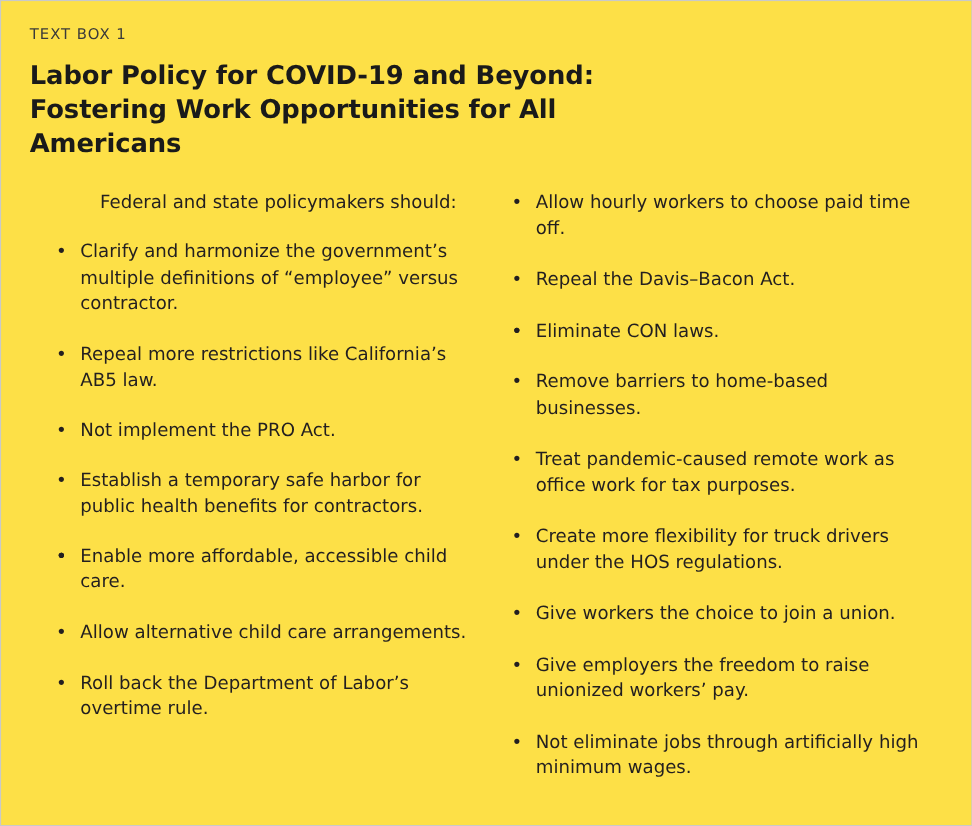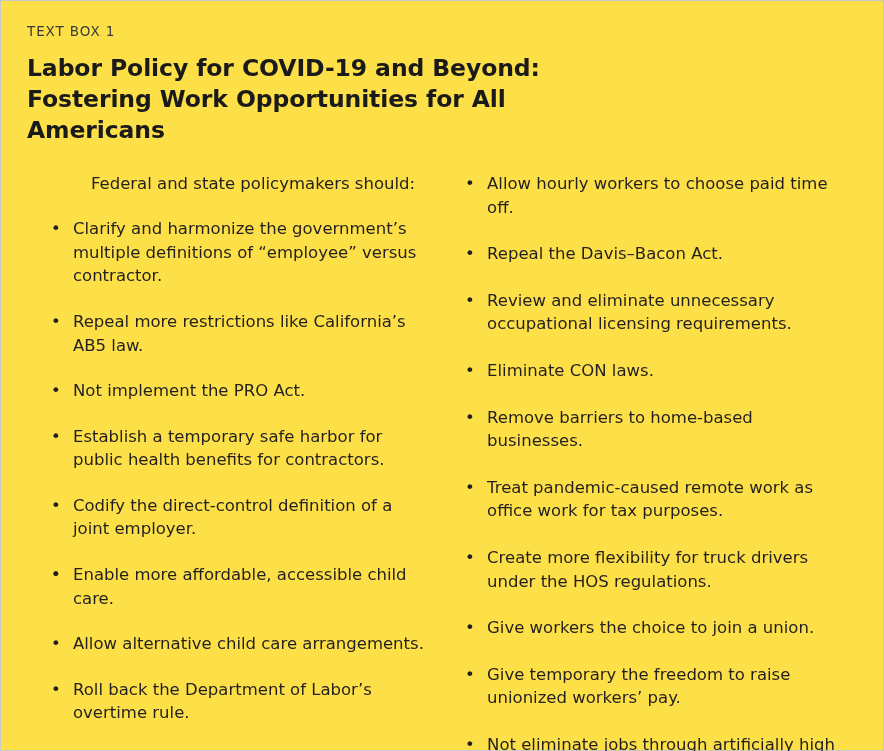--- a/index.html
+++ b/index.html
@@ -104,37 +104,37 @@
 
   <div class="columns">
 
     <div class="col col-left">
       <p class="intro">Federal and state policymakers should:</p>
       <ul class="items">
         <li><span class="bullet">•</span><span>Clarify and harmonize the government’s multiple definitions of “employee” versus contractor.</span></li>
         <li><span class="bullet">•</span><span>Repeal more restrictions like California’s AB5 law.</span></li>
         <li><span class="bullet">•</span><span>Not implement the PRO Act.</span></li>
         <li><span class="bullet">•</span><span>Establish a temporary safe harbor for public health benefits for contractors.</span></li>
-        <li><span class="bullet">•</span><span>Codify the direct-control definition of a joint employer.</span></li>
+        <li><span class="bullet">•</span></li>
         <li><span class="bullet">•</span></li>
         <li><span class="bullet">•</span><span>Enable more affordable, accessible child care.</span></li>
         <li><span class="bullet">•</span><span>Allow alternative child care arrangements.</span></li>
         <li><span class="bullet">•</span><span>Roll back the Department of Labor’s overtime rule.</span></li>
       </ul>
     </div>
 
     <div class="col col-right">
       <ul class="items">
         <li><span class="bullet">•</span><span>Allow hourly workers to choose paid time off.</span></li>
         <li><span class="bullet">•</span><span>Repeal the Davis–Bacon Act.</span></li>
-        <li><span class="bullet">•</span><span>Review and eliminate unnecessary occupational licensing requirements.</span></li>
+        <li><span class="bullet">•</span></li>
         <li><span class="bullet">•</span><span>Eliminate CON laws.</span></li>
         <li><span class="bullet">•</span><span>Remove barriers to home-based businesses.</span></li>
         <li><span class="bullet">•</span><span>Treat pandemic-caused remote work as office work for tax purposes.</span></li>
         <li><span class="bullet">•</span><span>Create more flexibility for truck drivers under the HOS regulations.</span></li>
         <li><span class="bullet">•</span><span>Give workers the choice to join a union.</span></li>
-        <li><span class="bullet">•</span><span>Give temporary the freedom to raise unionized workers’ pay.</span></li>
+        <li><span class="bullet">•</span><span>Give employers the freedom to raise unionized workers’ pay.</span></li>
         <li><span class="bullet">•</span><span>Not eliminate jobs through artificially high minimum wages.</span></li>
       </ul>
     </div>
 
   </div>
 </div>
 
 </body></html>

